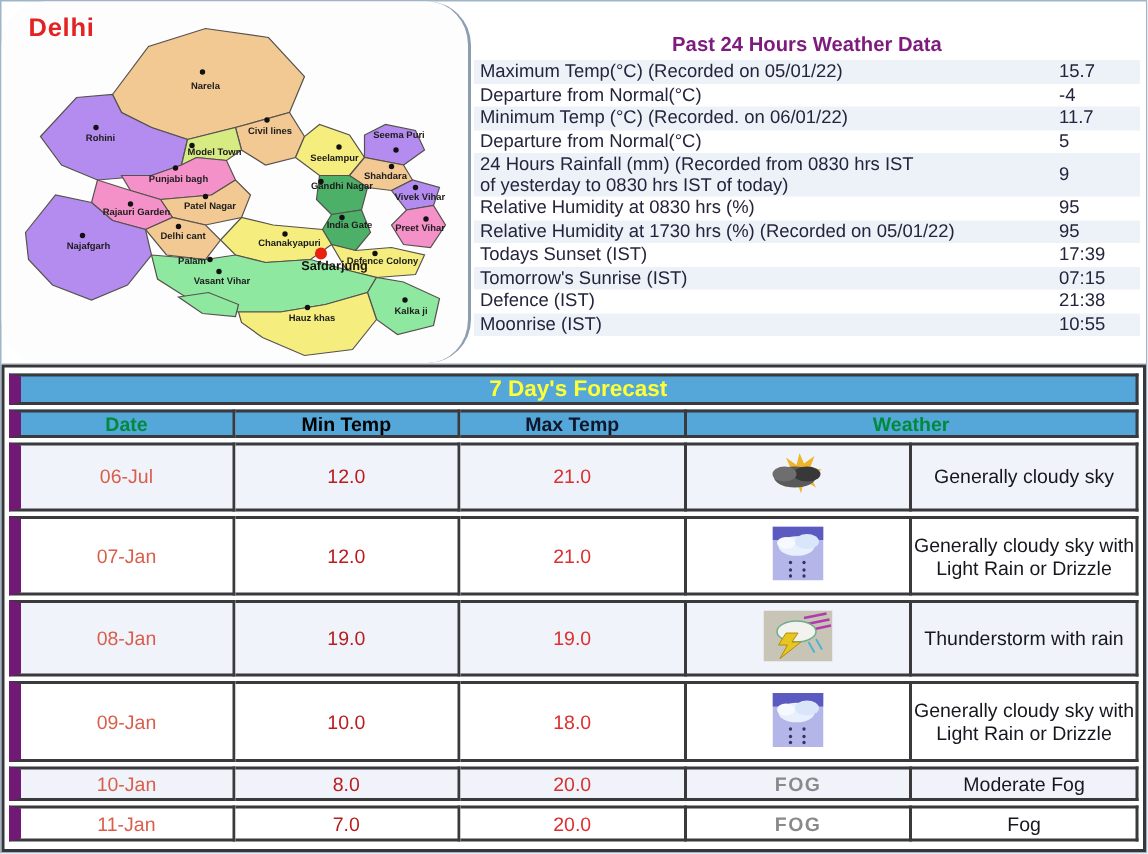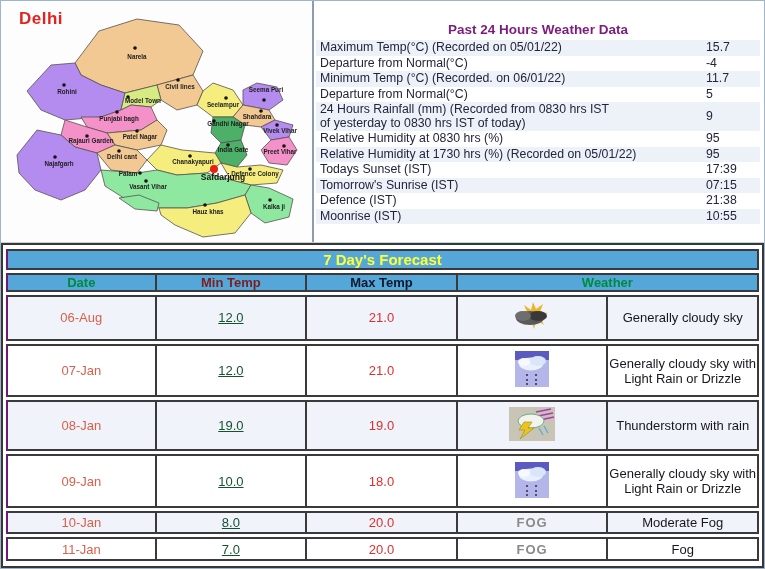--- a/index.html
+++ b/index.html
@@ -1,43 +1,43 @@
 <!DOCTYPE html>
 <html><head>
 <meta charset="utf-8">
 <style>
   html,body { margin:0; padding:0; background:#fff; }
   body { width:765px; height:569px; overflow:hidden; font-family:"Liberation Sans",sans-serif; }
   .page { width:765px; height:569px; box-sizing:border-box; border:1px solid #9fb4c6; display:flex; flex-direction:column; background:#fff; }
 
   
   .top { height:242px; display:flex; box-sizing:border-box; border-bottom:1px solid #c6d2de; }
-  .map-panel { width:313px; box-sizing:border-box; border-right:2px solid #8d9db0; position:relative; background:#fdfdfd; }
+  .map-panel { width:313px; box-sizing:border-box; border-right:2px solid #8d9db0; position:relative; background:#fdfdfd;border-radius:29px; }
   .delhi-label { position:absolute; top:8px; left:18px; color:#e32322; font-weight:bold; font-size:17px; letter-spacing:.5px; z-index:5; }
   svg.map { position:absolute; left:4px; top:2px; }
   .dist-label { font-size:6.3px; font-weight:bold; fill:#1c1c1c; }
   .weather-panel { flex:1; padding:17px 4px 0 2px; box-sizing:border-box; }
   .p24-title { text-align:center; color:#7d1b7e; font-weight:bold; font-size:13.5px; padding:4px 0 3px 0; }
   table.p24 { width:100%; border-collapse:collapse; font-size:12.3px; color:#24243c; }
   table.p24 td { padding:1px 2px 1px 4px; line-height:13.5px; vertical-align:middle; }
   table.p24 tr.odd { background:#edf1f8; }
   table.p24 td.lbl { white-space:pre-line; }
   table.p24 td.val { width:52px; text-align:left; }
 
   
   .bottom { flex:1; box-sizing:border-box; border:2px solid #37373b; border-top:2px solid #37373b; background:#fff; padding:1px 3px 2px 3px; }
   table.fc { width:100%; height:100%; border-collapse:separate; border-spacing:0 3px; font-size:13px; table-layout:fixed; }
   table.fc td { border:2px solid #3a3a3c; border-left:none; box-sizing:border-box; text-align:center; vertical-align:middle; padding:0; background:#fff; }
-  table.fc td:first-child { border-left:2px solid #701a75; }
+  table.fc td:first-child { border-left:8px solid #701a75; }
   table.fc tr.alt td { background:#f0f3fa; }
   td.fc-title { background:#54a7d8 !important; color:#ffff36; font-weight:bold; font-size:15px; height:20px; }
   tr.fc-head td { background:#54a7d8 !important; font-weight:bold; font-size:13px; height:17px; }
-  .h-green { color:#008a3d; } .h-blue { color:#7f1d1d;margin-left:40px; } .h-red { color:#0f172a; }
+  .h-green { color:#008a3d; } .h-blue { color:#000000;margin-left:40px; } .h-red { color:#0f172a; }
   td.c-date { color:#d95f4c; }
-  td.c-min  { color:#14532d;text-decoration:underline; }
+  td.c-min  { color:#b91c1c; }
   td.c-max  { color:#dc2f2f; }
   td.c-wx   { color:#17171f; }
   .col-date { width:130px; } .col-min { width:94px; } .col-max { width:96px; } .col-icon { width:97px; }
   .icon-holder { display:inline-block; line-height:0; }
   .fog-txt { font-weight:bold; color:#8a8a8a; font-size:13px; letter-spacing:1px; line-height:normal; }
 </style>
 </head>
 <body>
 
 <div class="page">
@@ -179,21 +179,21 @@
         <tr>
           <td class="fc-title" colspan="5">7 Day's Forecast</td>
         </tr>
         <tr class="fc-head">
           <td class="col-date h-green">Date</td>
           <td class="col-min h-blue">Min Temp</td>
           <td class="col-max h-red">Max Temp</td>
           <td class="h-green" colspan="2">Weather</td>
         </tr>
       <tr class="alt">
-    <td class="c-date col-date">06-Aug</td>
+    <td class="c-date col-date">06-Jul</td>
     <td class="c-min col-min">12.0</td>
     <td class="c-max col-max">21.0</td>
     <td class="col-icon"><span class="icon-holder"><svg width="42" height="30" viewBox="0 0 42 30">
                   <polygon points="22,1 25,8 32,3 29,11 37,12 29,16 33,24 25,19 23,28 20,19 12,24 16,15 7,13 16,11 13,4 20,9" fill="#f0b428"></polygon>
                   <ellipse cx="19" cy="17" rx="14" ry="7" fill="#5a5a5a"></ellipse>
                   <ellipse cx="27" cy="15" rx="9" ry="5" fill="#383838"></ellipse>
                   <ellipse cx="12" cy="15" rx="8" ry="5" fill="#6e6e6e"></ellipse>
                 </svg></span></td>
     <td class="c-wx">Generally cloudy sky</td>
   </tr>

